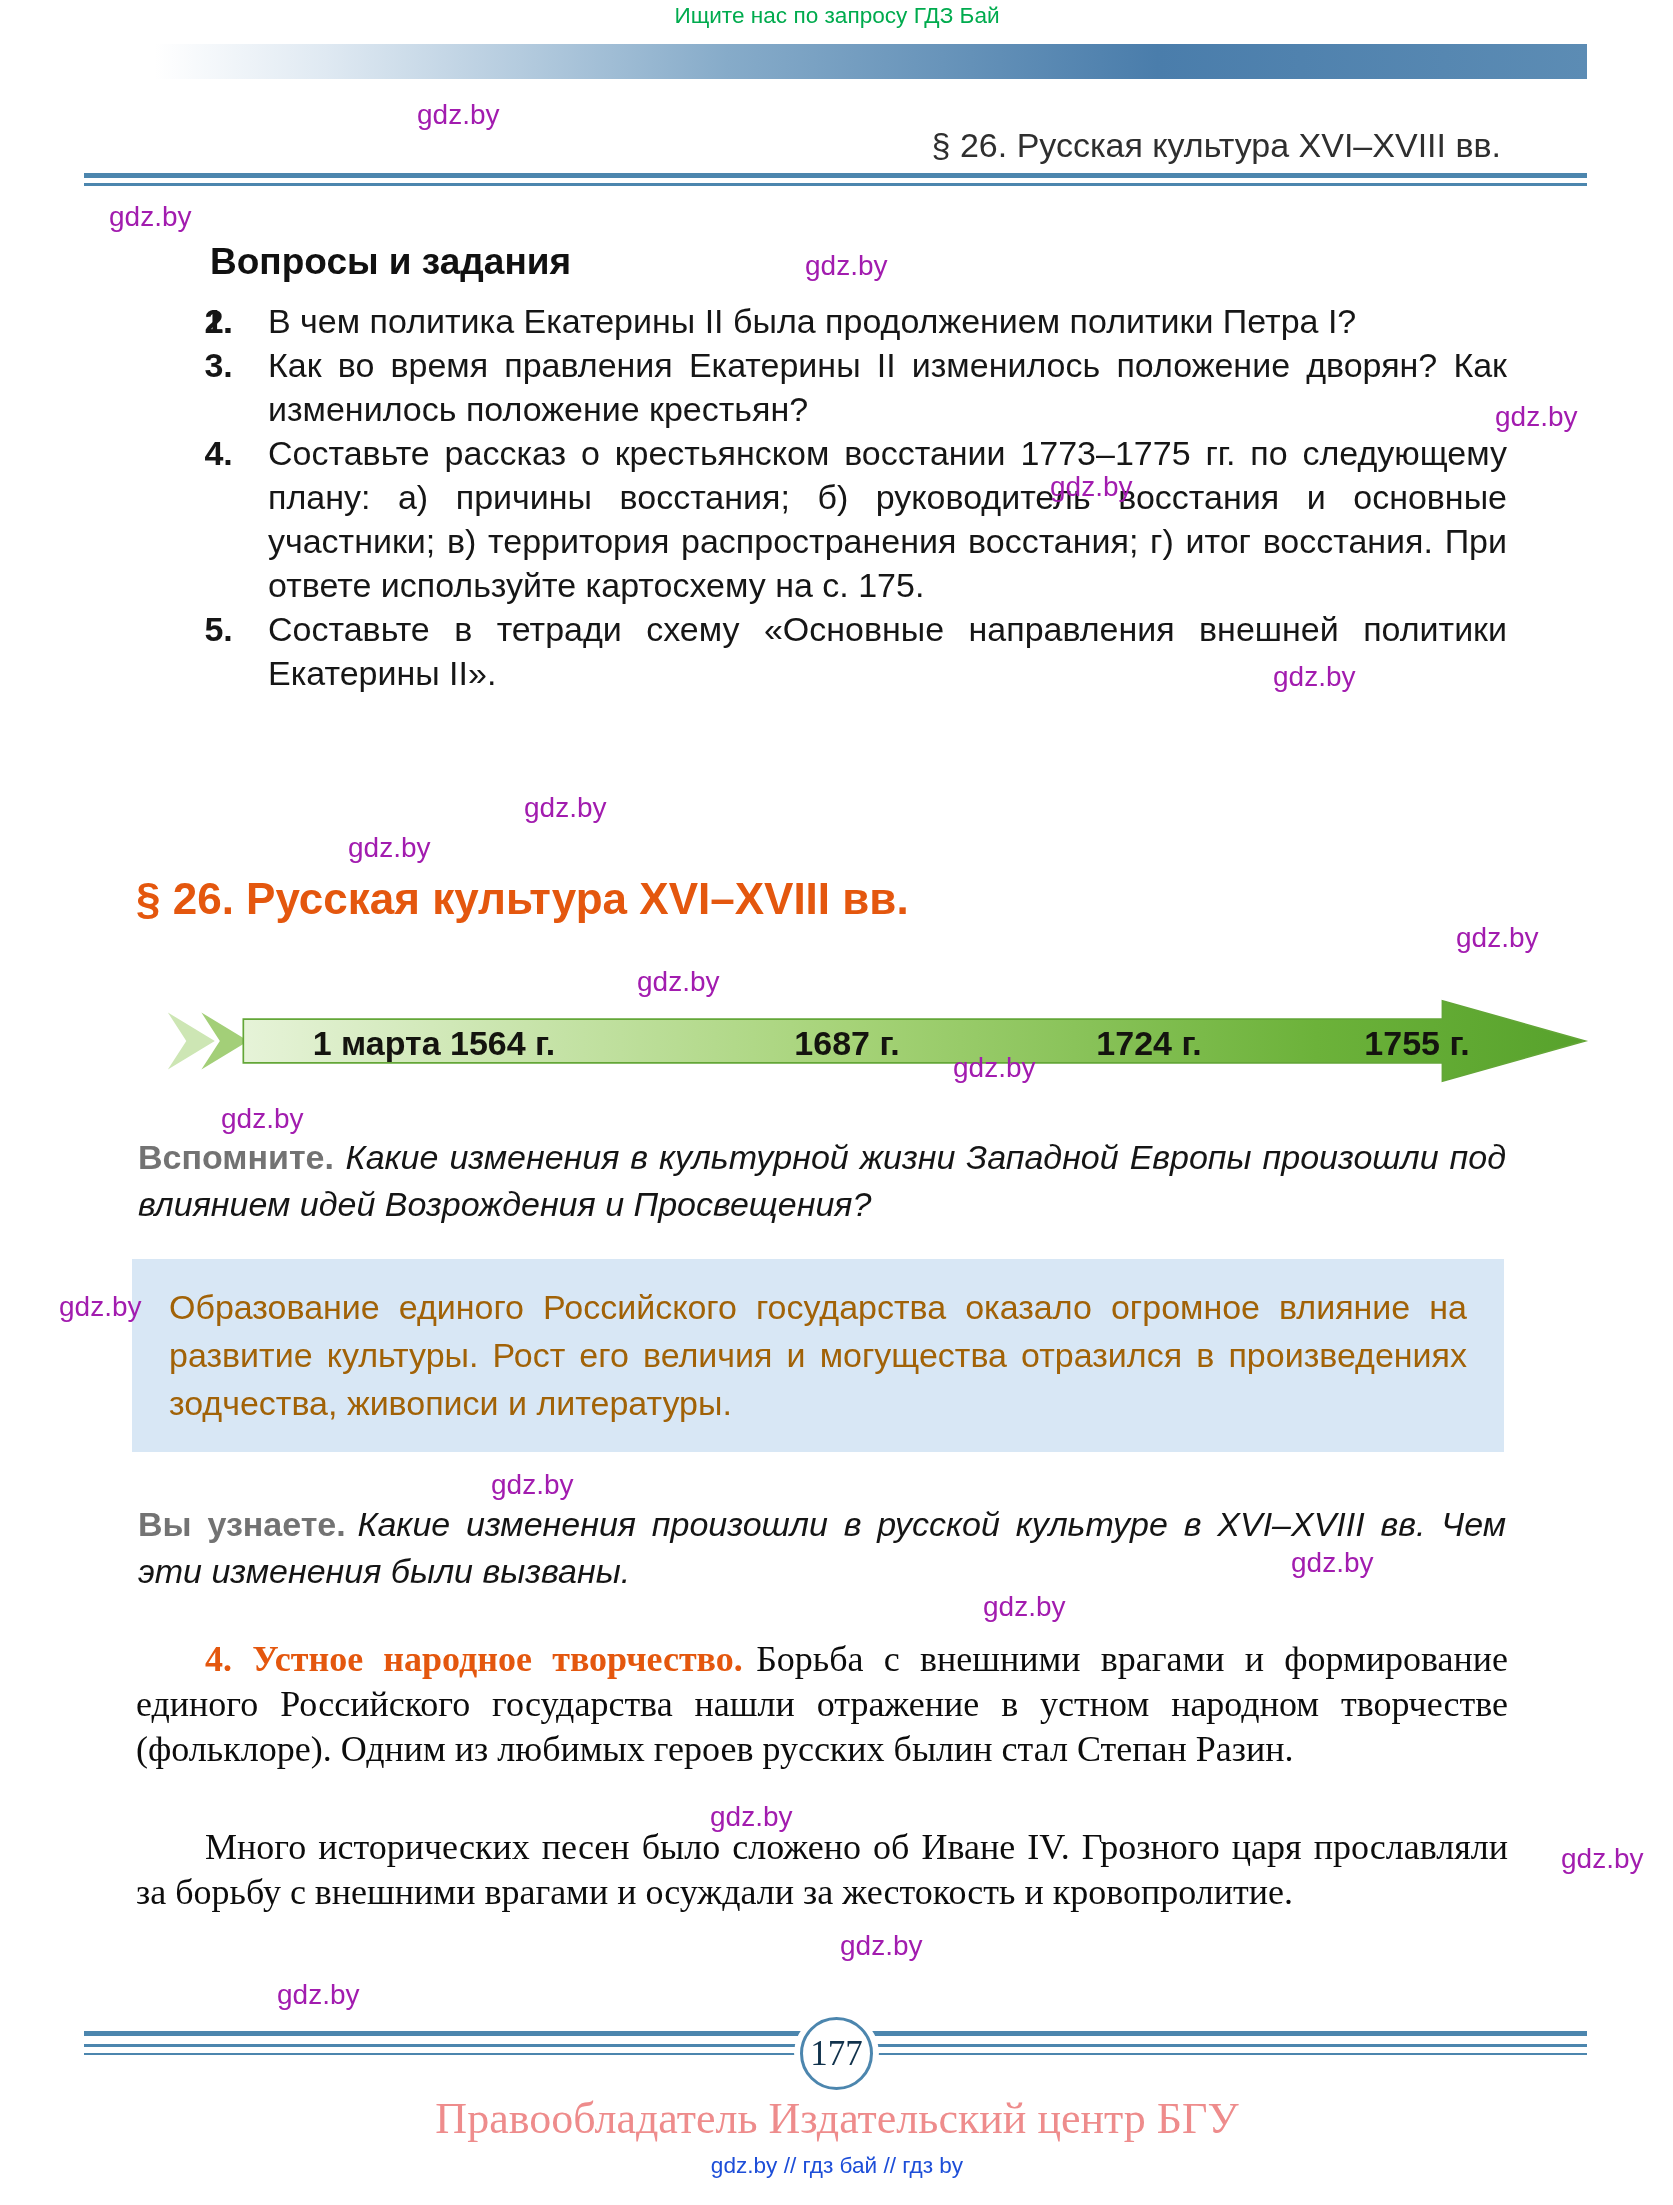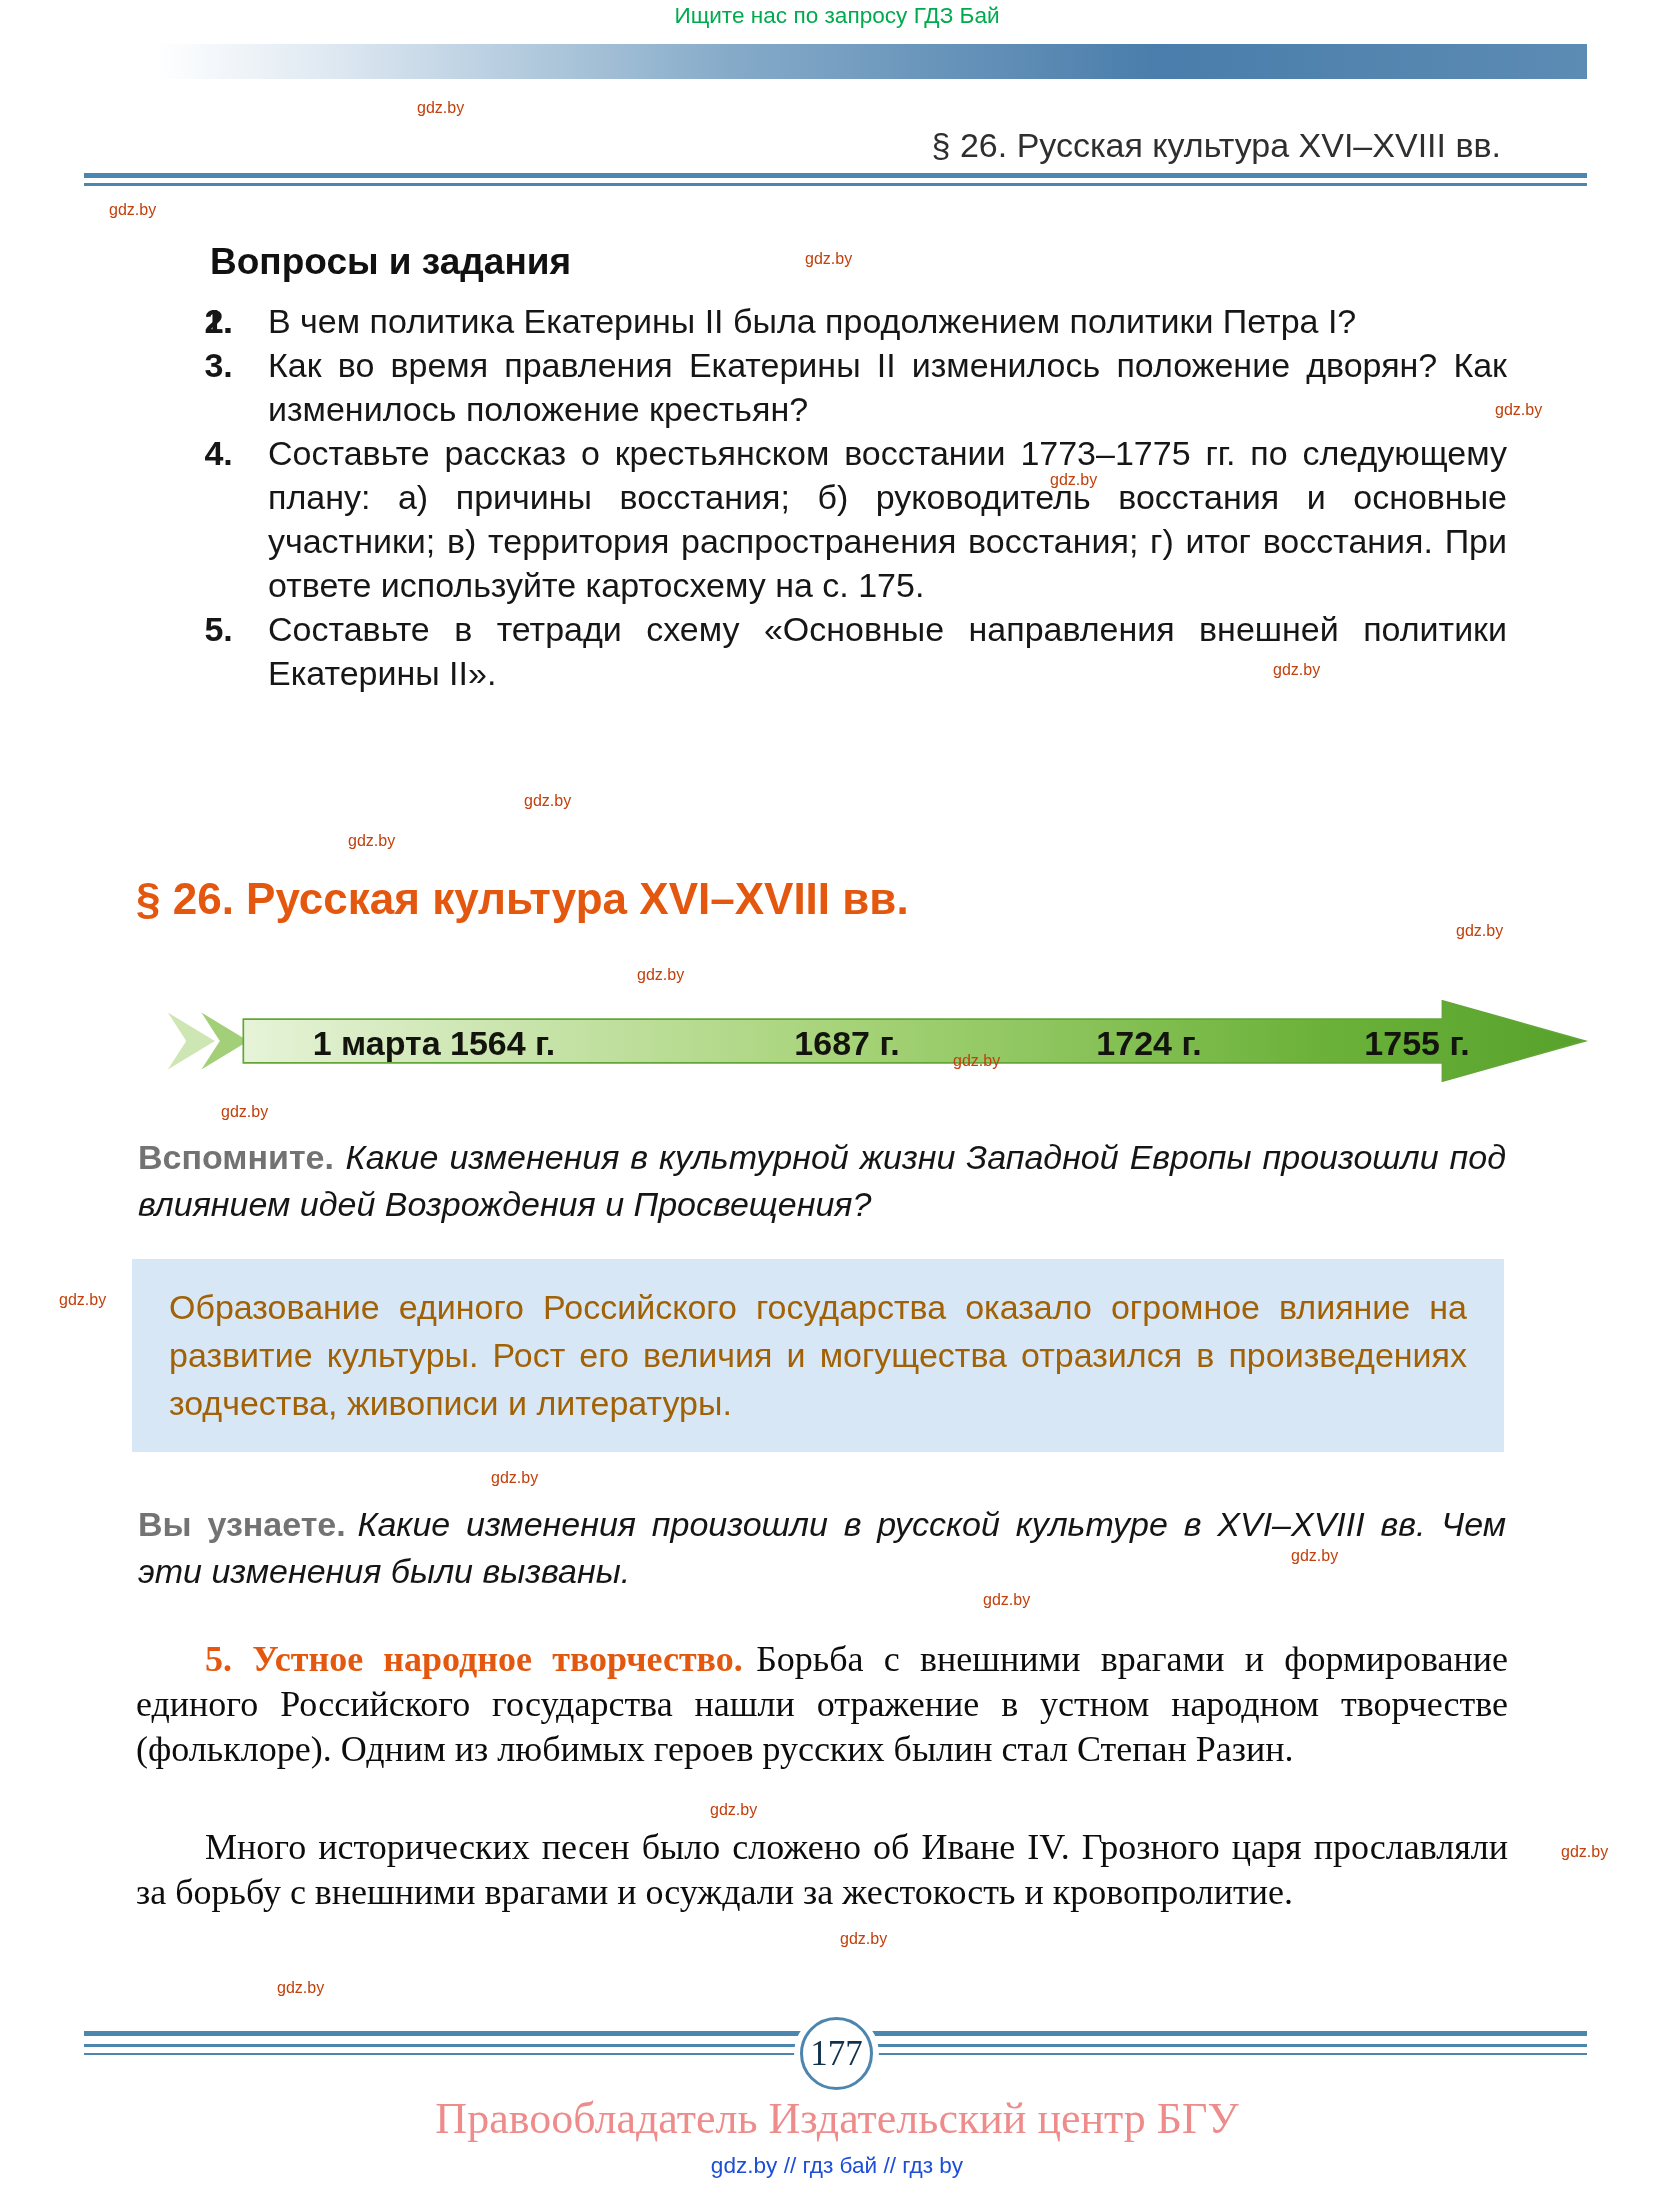--- a/index.html
+++ b/index.html
@@ -58,21 +58,21 @@
                background:#fff;border:3.4px solid #4c86ae;box-shadow:0 0 0 5.9px #ffffff;
                display:flex;align-items:center;justify-content:center;
                font-family:"Liberation Serif",serif;font-size:35px;color:#11324c;}
 
   .copyright{position:absolute;top:2093px;left:0;width:100%;text-align:center;
              font-family:"Liberation Serif",serif;font-size:44px;color:#ee8c8c;}
 
   .bottom-links{position:absolute;top:2153px;left:0;width:100%;text-align:center;
                 font-size:22.6px;color:#1d4ed8;}
 
-  .wm{position:absolute;font-size:16px;color:#c2410c;white-space:nowrap;}
+  .wm{position:absolute;font-size:28px;color:#a21caf;white-space:nowrap;}
 </style>
 </head>
 <body>
 
 <div class="page">
 
   <div class="top-banner">Ищите нас по запросу ГДЗ Бай</div>
 
   <div class="header-bar"></div>
 
@@ -133,21 +133,21 @@
     <b class="lead-orange">Вспомните.</b><i>Какие изменения в культурной жизни Западной Европы произошли под влиянием идей Возрождения и Просвещения?</i>
   </p>
 
   <div class="highlight">Образование единого Российского государства оказало огромное влияние на развитие культуры. Рост его величия и могущества отразился в произведениях зодчества, живописи и литературы.</div>
 
   <p class="learn">
     <b class="lead-orange">Вы узнаете.</b><i>Какие изменения произошли в русской культуре в XVI–XVIII вв. Чем эти изменения были вызваны.</i>
   </p>
 
   <p class="body-serif p1">
-    <b class="lead-orange-serif">5. Устное народное творчество.</b><span>Борьба с внешними врагами и формирование единого Российского государства нашли отражение в устном народном творчестве (фольклоре). Одним из любимых героев русских былин стал Степан Разин.</span>
+    <b class="lead-orange-serif">4. Устное народное творчество.</b><span>Борьба с внешними врагами и формирование единого Российского государства нашли отражение в устном народном творчестве (фольклоре). Одним из любимых героев русских былин стал Степан Разин.</span>
   </p>
 
   <p class="body-serif p2">Много исторических песен было сложено об Иване IV. Грозного царя прославляли за борьбу с внешними врагами и осуждали за жестокость и кровопролитие.</p>
 
   <div class="rule rule-footer">
     <div class="r1"></div>
     <div class="r2"></div>
     <div class="r3"></div>
   </div>
 

